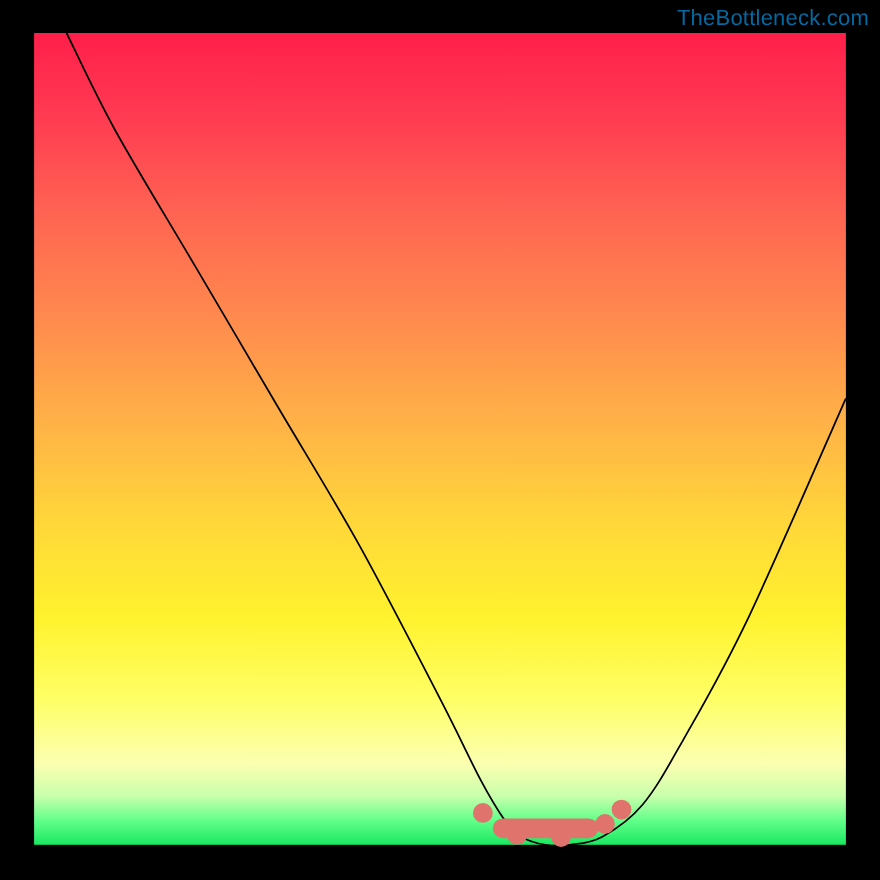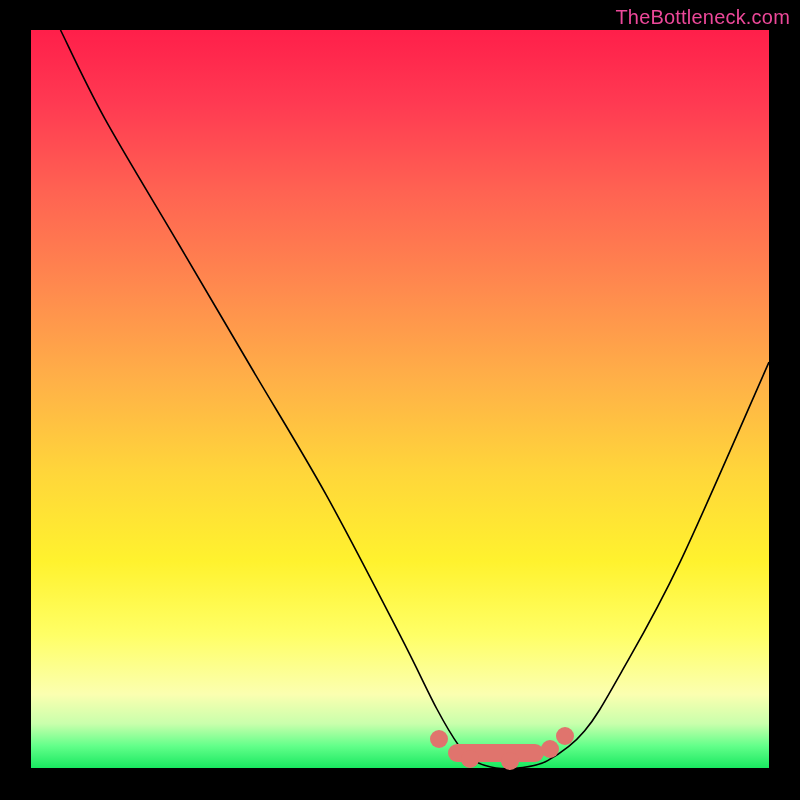--- a/index.html
+++ b/index.html
@@ -37,21 +37,21 @@
       #fbffb0 90%,
       #c9ffac 94%,
       #63ff8a 97%,
       #19e860 100%
     );
   }
   .watermark {
     position: absolute;
     top: 6px;
     right: 10px;
-    color: #ec4899;
+    color: #0369a1;
     font-size: 20px;
     font-weight: 500;
     letter-spacing: 0.2px;
     user-select: none;
   }
   svg.curve {
     position: absolute;
     left: 0;
     top: 0;
     width: 738px;

